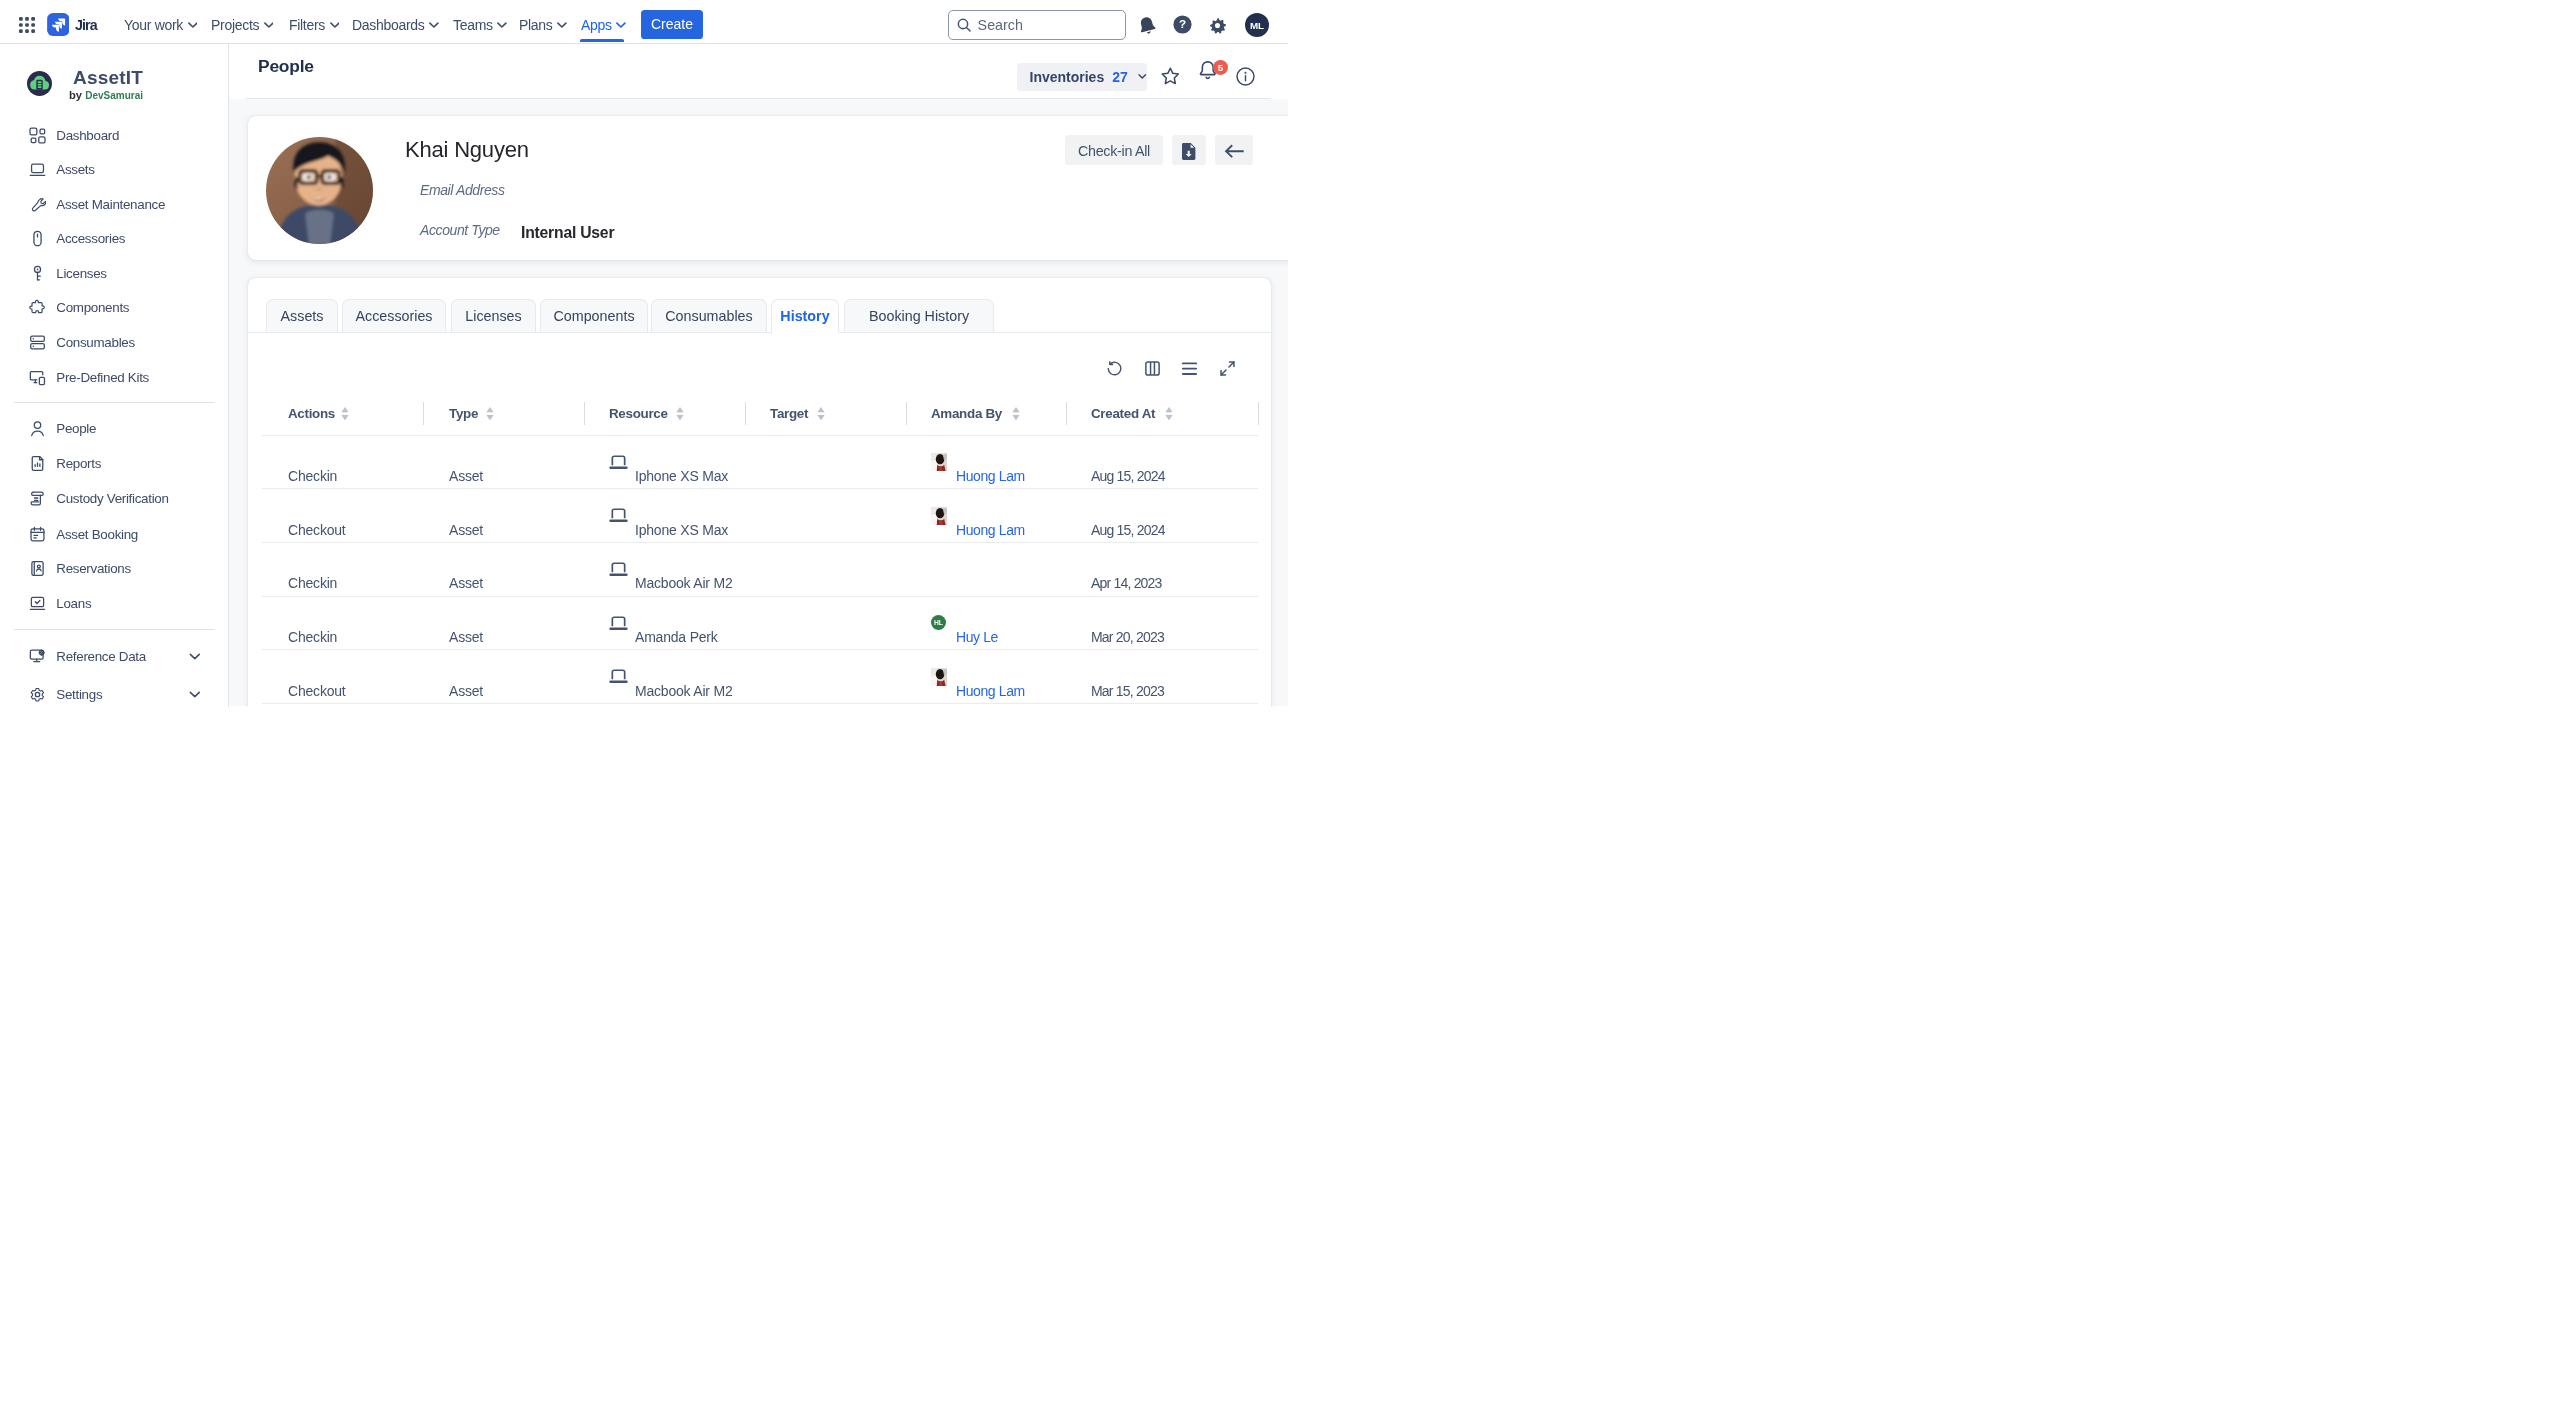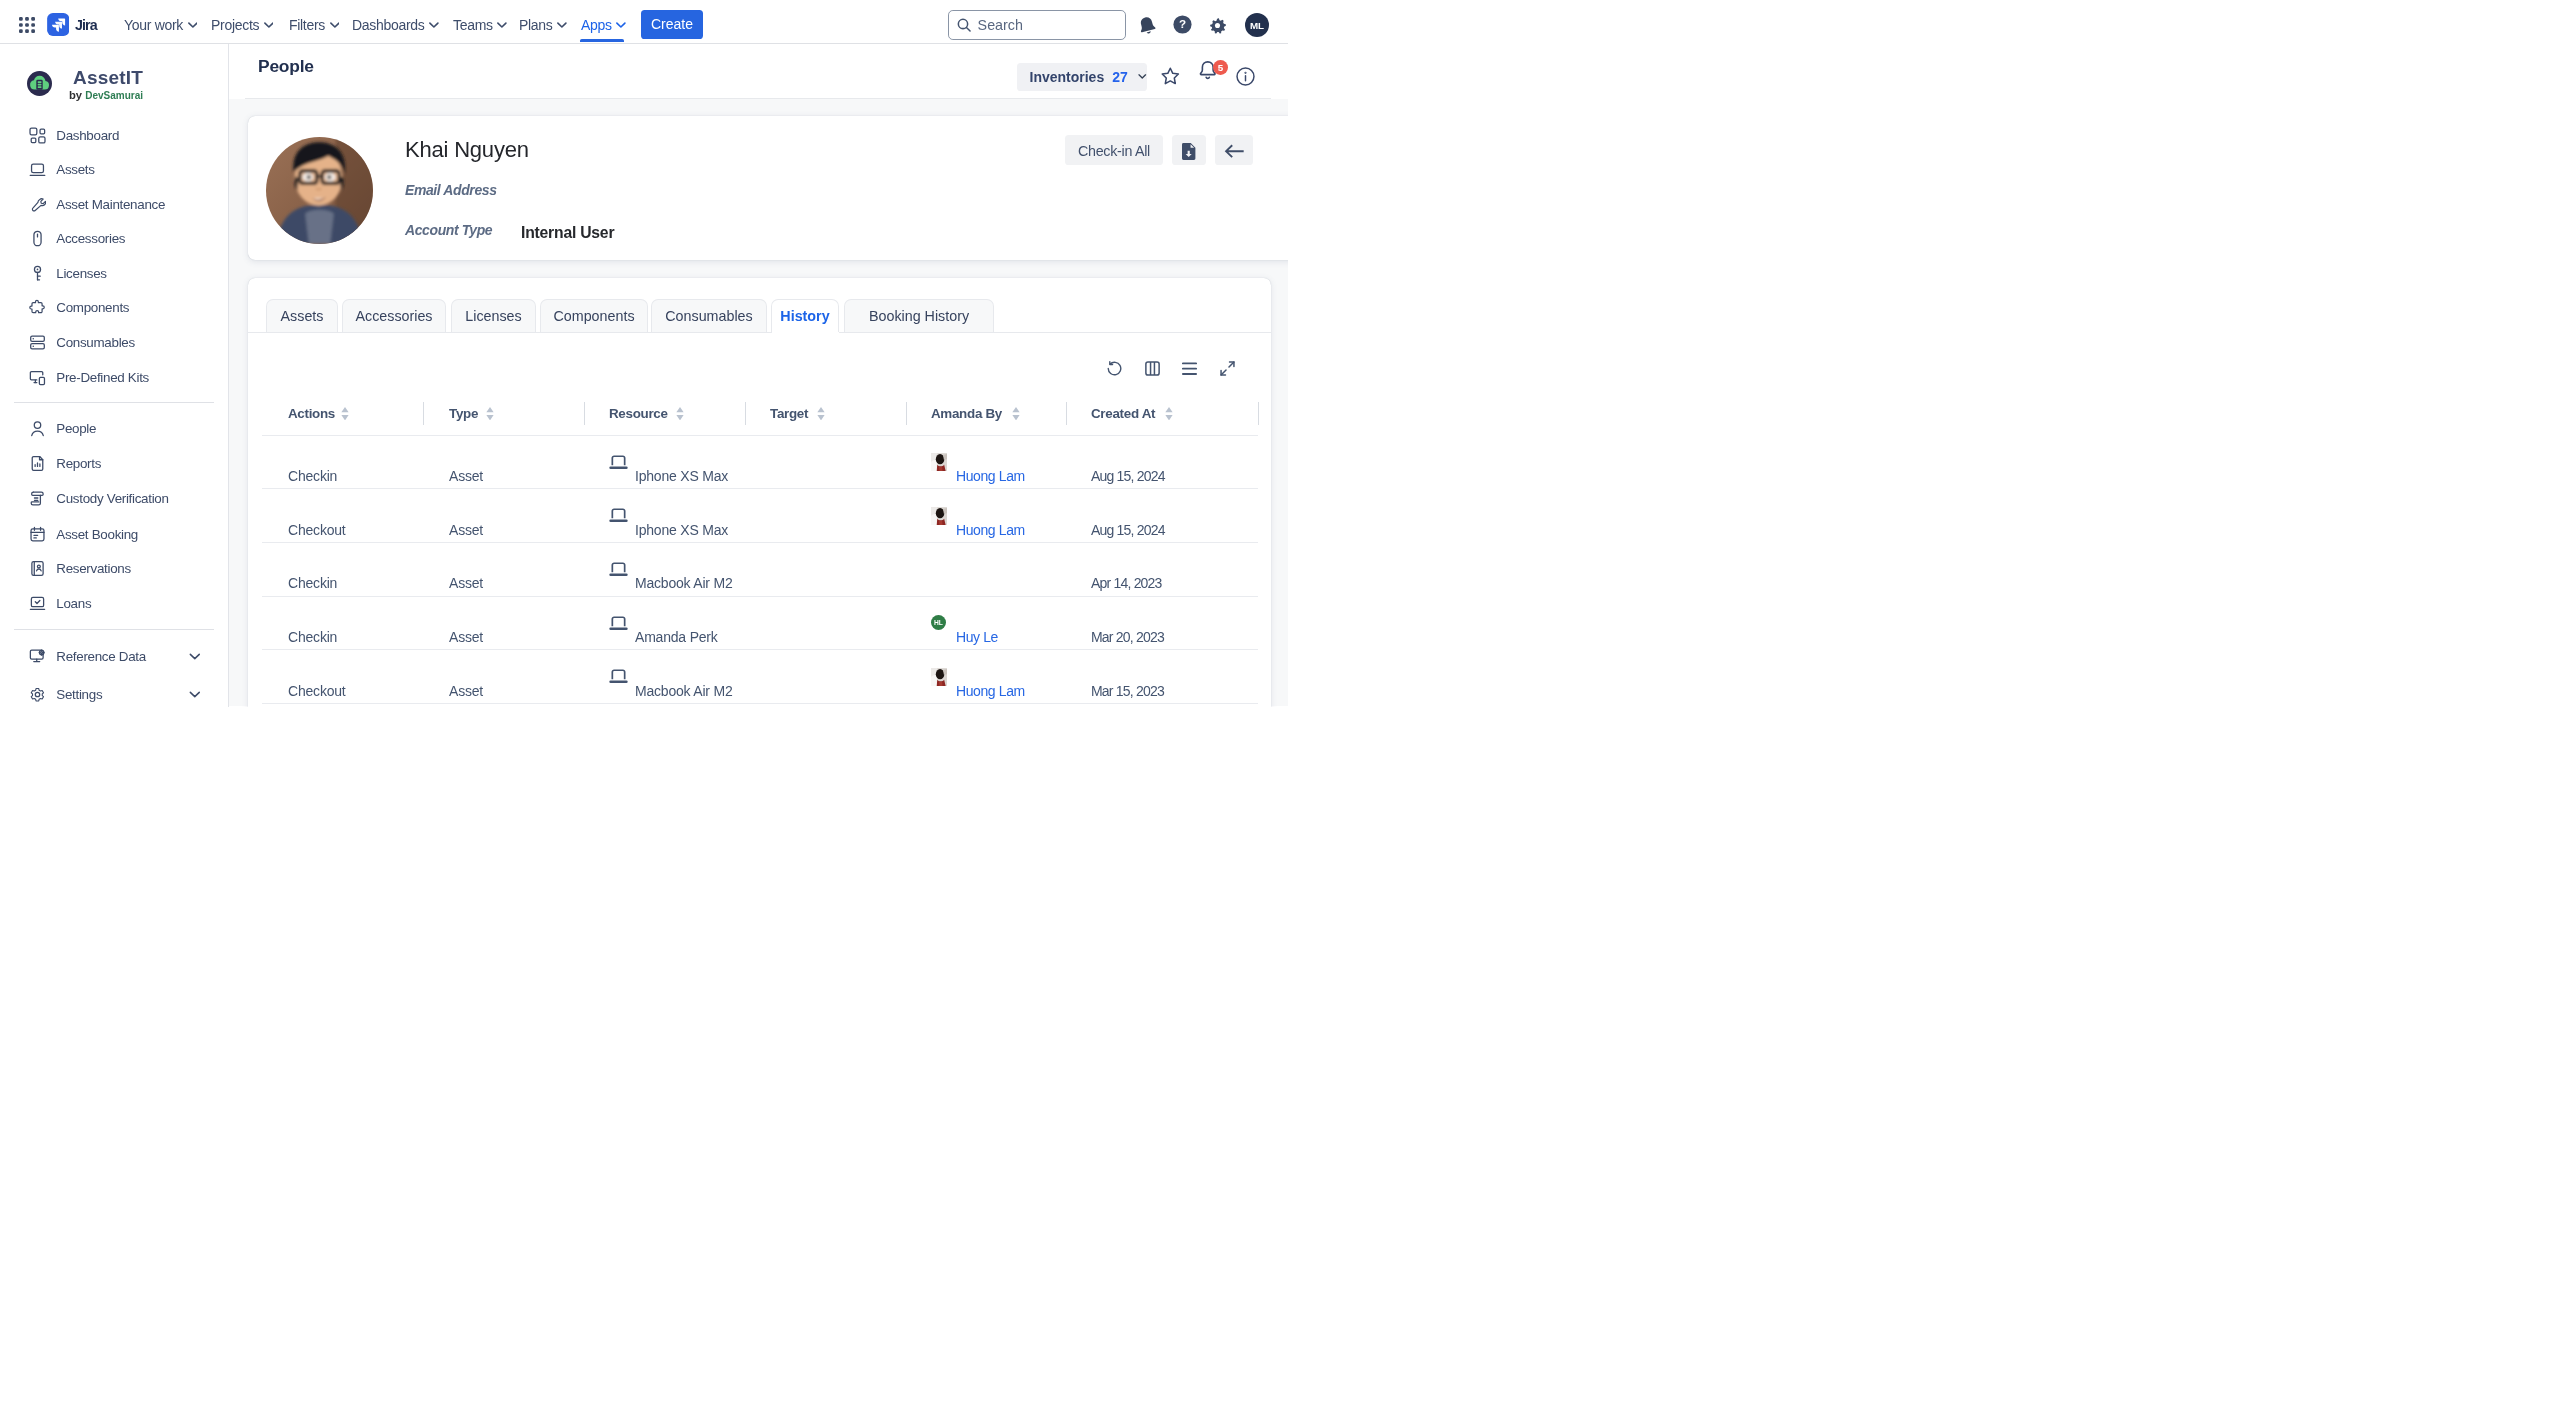--- a/index.html
+++ b/index.html
@@ -28,21 +28,21 @@
   #invpill { position:absolute; left:1017px; top:63px; width:130px; height:28px; background:#f0f1f4; border-radius:3.6px; display:flex; align-items:center; padding-left:12.5px; gap:8px; }
   #invpill .t1 { font-size:14px; font-weight:700; color:#33446b; }
   #invpill .t2 { font-size:14px; font-weight:700; color:#2563eb; }
 
   .card { position:absolute; background:#fff; border-radius:7.2px; box-shadow:0 0 0.9px rgba(45,62,90,.28), 0 1.8px 6.3px rgba(80,95,120,.13); }
   #profilecard { left:248px; top:116px; width:1220px; height:144px; }
   #tabscard { left:248px; top:278px; width:1023px; height:465px; }
 
   #bigavatar { position:absolute; left:18px; top:20.6px; width:107px; height:107px; border-radius:50%; overflow:hidden; }
   #kname { position:absolute; left:157px; top:20.6px; font-size:22px; letter-spacing:-0.2px; font-weight:500; color:#24262b; }
-  .plabel { position:absolute; left:157px; font-style:italic; font-weight:700; font-size:14px; letter-spacing:-0.4px; color:#5c6b84; }
+  .plabel { position:absolute; left:172px; font-style:italic; font-weight:400; font-size:14px; letter-spacing:-0.4px; color:#5c6b84; }
   #pvalue { position:absolute; left:273px; top:108px; font-size:15.7px; letter-spacing:-0.2px; font-weight:700; color:#26282c; }
   .gbtn { position:absolute; top:19px; height:30px; background:#f1f2f4; border-radius:3.6px; display:flex; align-items:center; justify-content:center; padding-top:2.2px; }
   #btn-checkin { left:817px; width:98px; color:#42516d; font-size:14.3px; letter-spacing:-0.3px; font-weight:500; }
   #btn-dl { left:924px; width:34px; }
   #btn-back { left:967px; width:38px; }
 
   
   .tab { position:absolute; top:20.6px; height:34px; border:0.9px solid #e7e9ed; border-bottom:none; border-radius:7.2px 7.2px 0 0; background:#f7f8f9; display:flex; align-items:center; justify-content:center; font-size:14.3px; font-weight:500; color:#37435e; }
   .tab.active { background:#fff; color:#1c64e8; font-weight:700; }
   #tabline { position:absolute; left:0; top:54px; width:1023px; height:0.9px; background:#e7e9ed; }

